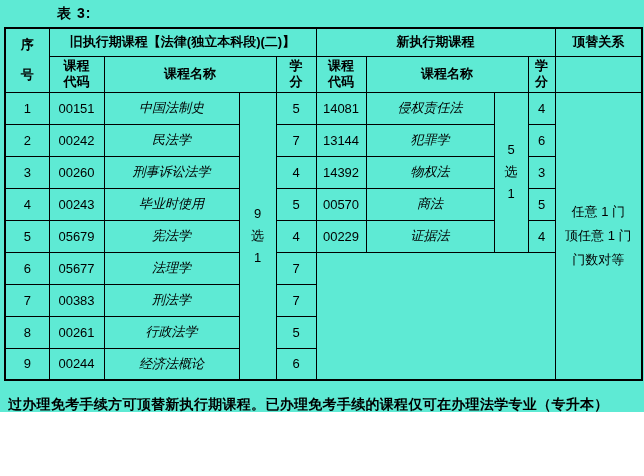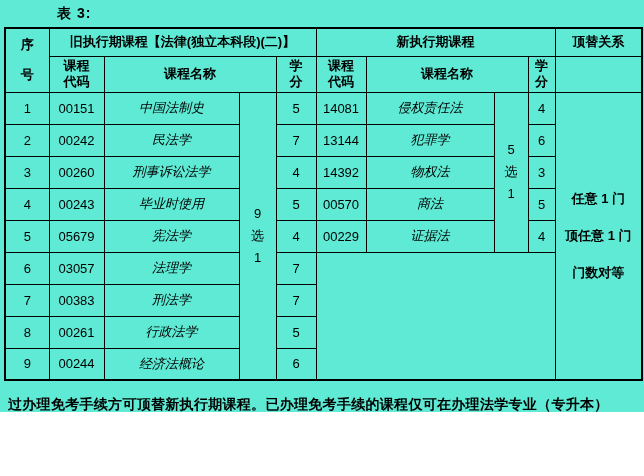--- a/index.html
+++ b/index.html
@@ -37,21 +37,21 @@
     overflow: hidden;
   }
   tr.h1 { height: 28px; }
   tr.h2 { height: 36px; }
   tr.r  { height: 32px; }
   .b { font-weight: bold; }
   .preline { white-space: pre-line; }
   .lh30 { line-height: 30px; }
   .lh16 { line-height: 16px; }
   .sel { line-height: 22px; }
-  .rel { line-height: 37px; font-weight: bold; }
+  .rel { line-height: 24px; }
   td.name { text-align: left; padding-left: 13px; font-style: italic; }
   .footnote {
     position: absolute;
     left: 8px;
     top: 390px;
     width: 632px;
     font-size: 14px;
     font-weight: bold;
     line-height: 29px;
     letter-spacing: 0.3px;
@@ -156,21 +156,21 @@
       <td>05679</td>
       <td class="name">宪法学</td>
       <td>4</td>
       <td>00229</td>
       <td class="name">证据法</td>
       <td>4</td>
     </tr>
 
     <tr class="r">
       <td>6</td>
-      <td>03057</td>
+      <td>05677</td>
       <td class="name">法理学</td>
       <td>7</td>
       <td colspan="4" rowspan="4"></td>
     </tr>
 
     <tr class="r">
       <td>7</td>
       <td>00383</td>
       <td class="name">刑法学</td>
       <td>7</td>

